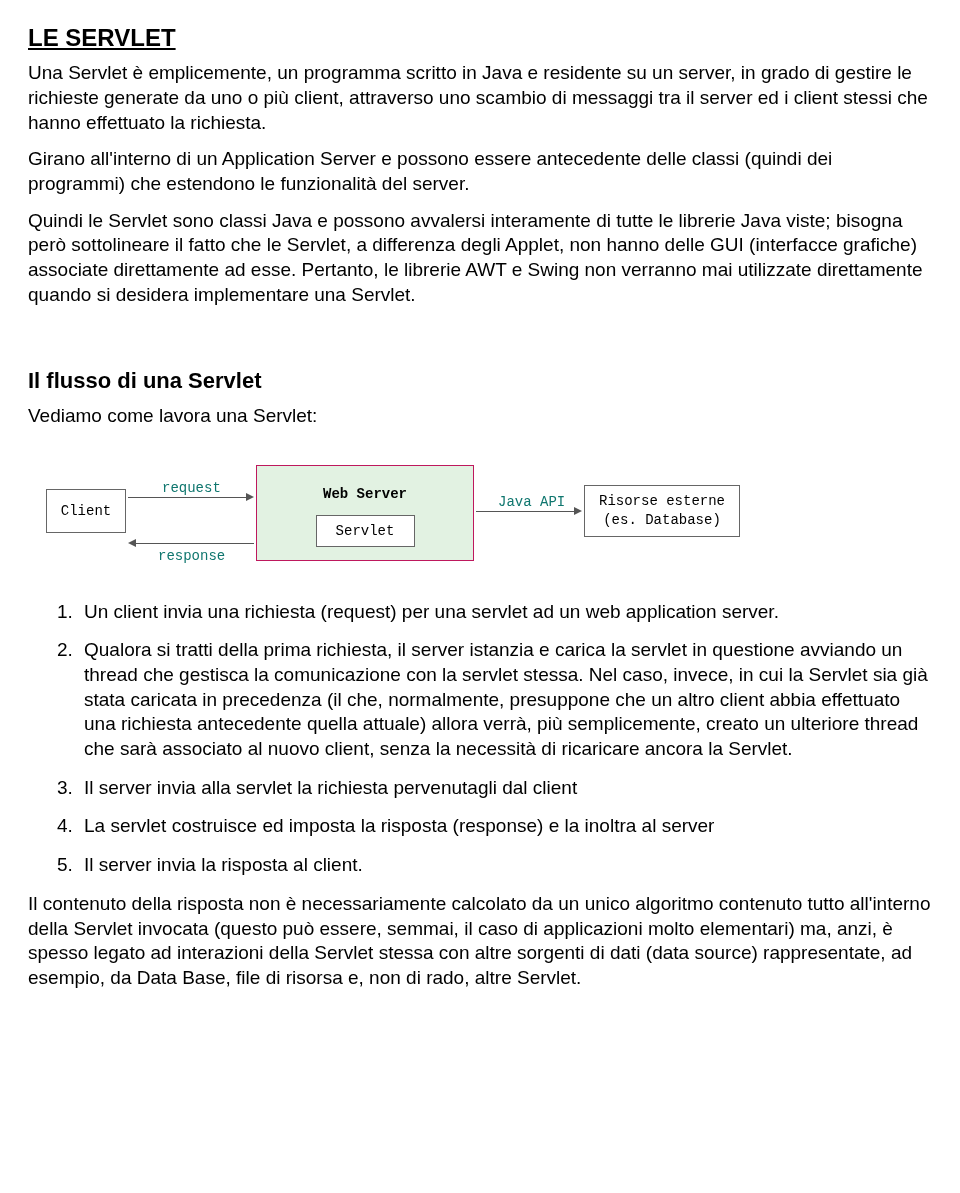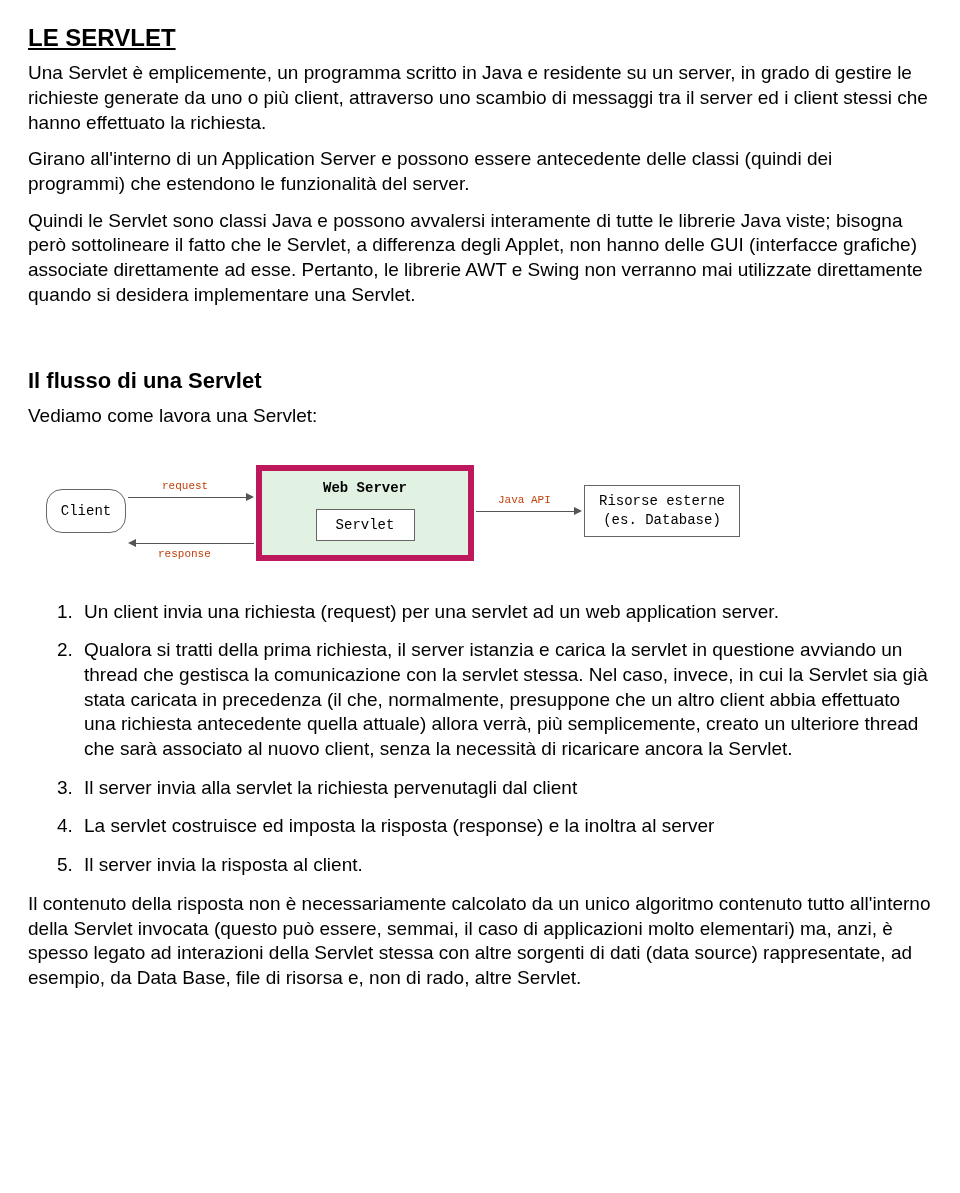--- a/index.html
+++ b/index.html
@@ -43,31 +43,30 @@
     align-items: center;
     justify-content: center;
     padding: 2px 6px;
     box-sizing: border-box;
   }
   .client-box {
     left: 8px;
     top: 42px;
     width: 80px;
     height: 44px;
-    border-radius: 16px;
   }
   .server-box {
     left: 218px;
     top: 18px;
     width: 218px;
     height: 96px;
     background: #e2f2e2;
-    border: 6px solid #be185d;
+    border: 1px solid #be185d;
     display: block;
-    padding: 8px;
+    padding: 19px;
   }
   .server-title {
     font-family: "Courier New", monospace;
     font-size: 14px;
     font-weight: bold;
     text-align: center;
     margin-bottom: 12px;
   }
   .servlet-box {
     position: relative;
@@ -99,22 +98,22 @@
   .arrow-head-l {
     position: absolute;
     width: 0; height: 0;
     border-top: 4px solid transparent;
     border-bottom: 4px solid transparent;
     border-right: 8px solid #555;
   }
   .arrow-label {
     position: absolute;
     font-family: "Courier New", monospace;
-    font-size: 11px;
-    color: #c2410c;
+    font-size: 14px;
+    color: #0f766e;
   }
   ol {
     margin: 23px 0 14px 0;
     padding-left: 50px;
   }
   ol li {
     margin-bottom: 14px;
     padding-left: 6px;
   }
 </style>

